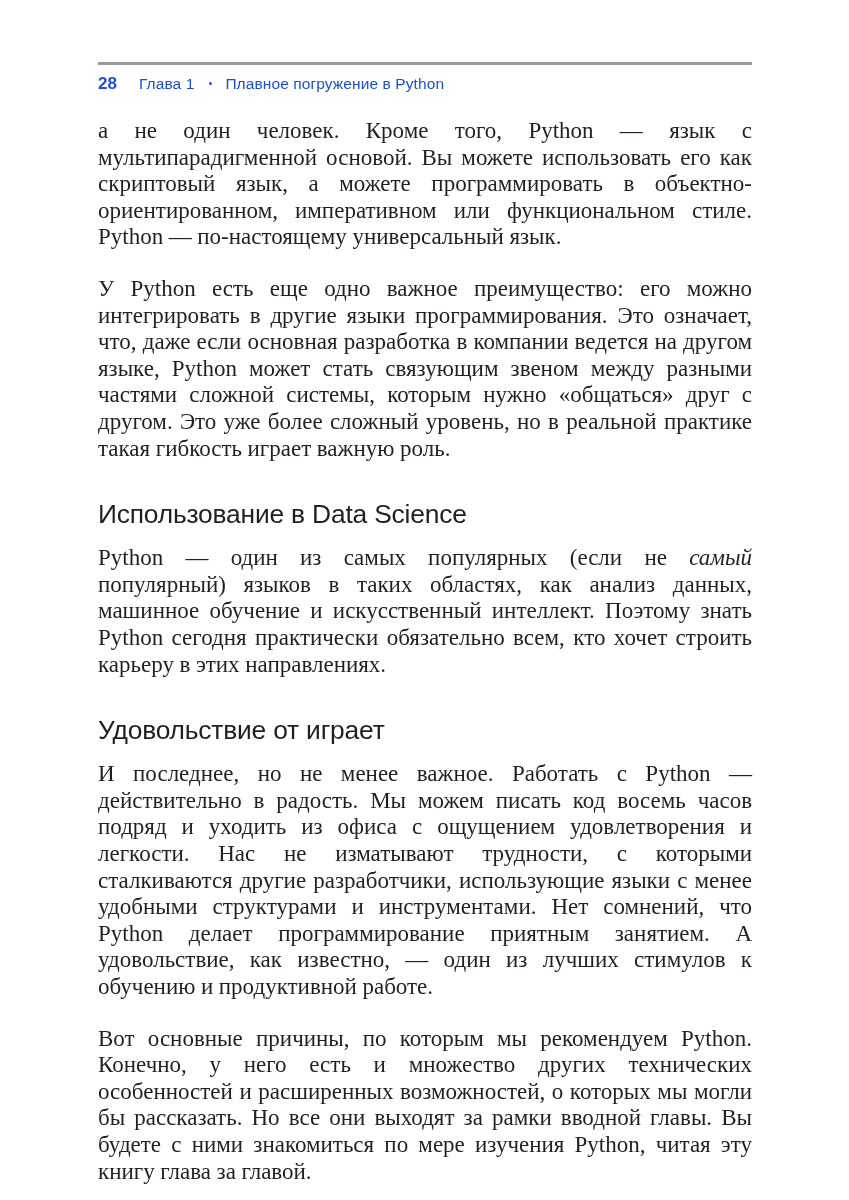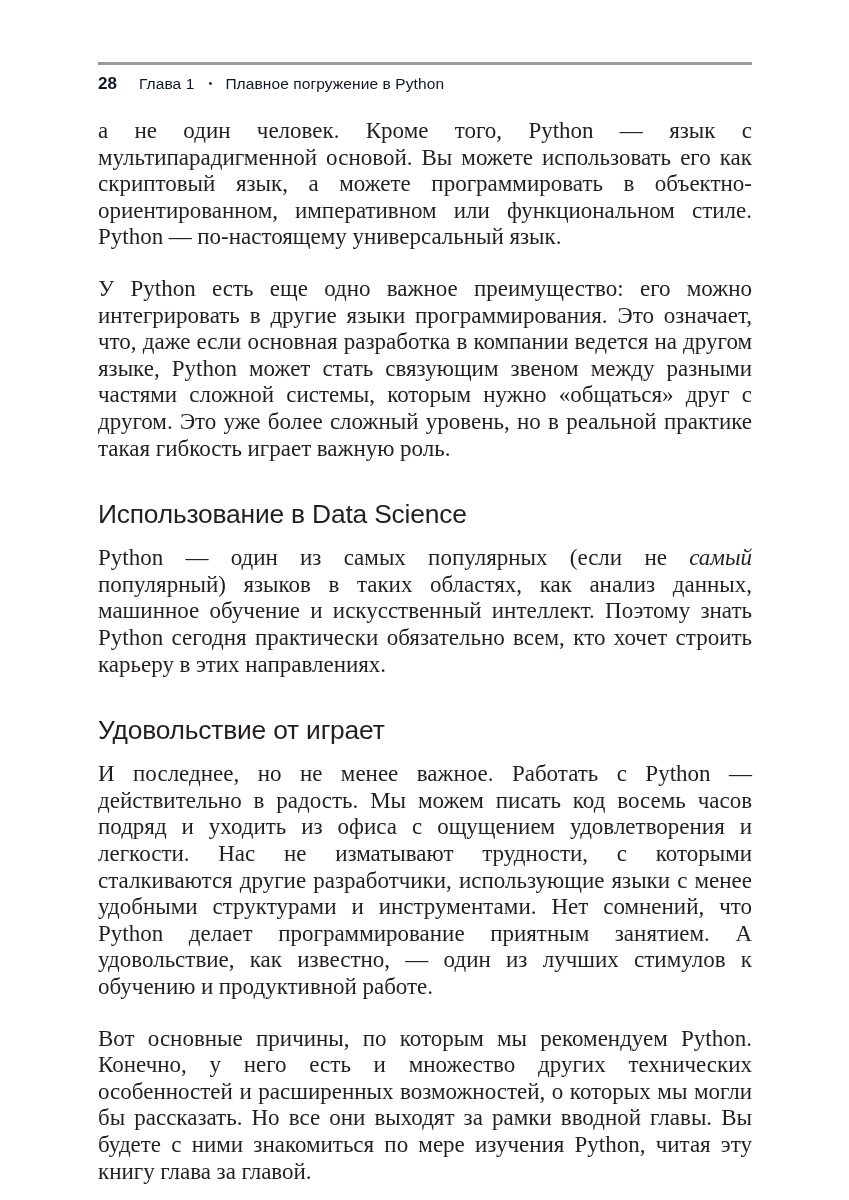--- a/index.html
+++ b/index.html
@@ -36,21 +36,21 @@
     width: 100%;
     height: 3px;
     background: #9a9a9e;
     margin: 0 0 9px 0;
   }
   .head-line {
     display: flex;
     align-items: baseline;
     font-family: "Liberation Sans", "DejaVu Sans", sans-serif;
     font-size: 15.5px;
-    color: #0f172a;
+    color: #1d4ed8;
     letter-spacing: .1px;
   }
   .head-pageno {
     font-weight: 700;
     font-size: 17px;
     margin-right: 22px;
     letter-spacing: 0;
   }
   .head-chapter {
     font-weight: 400;

